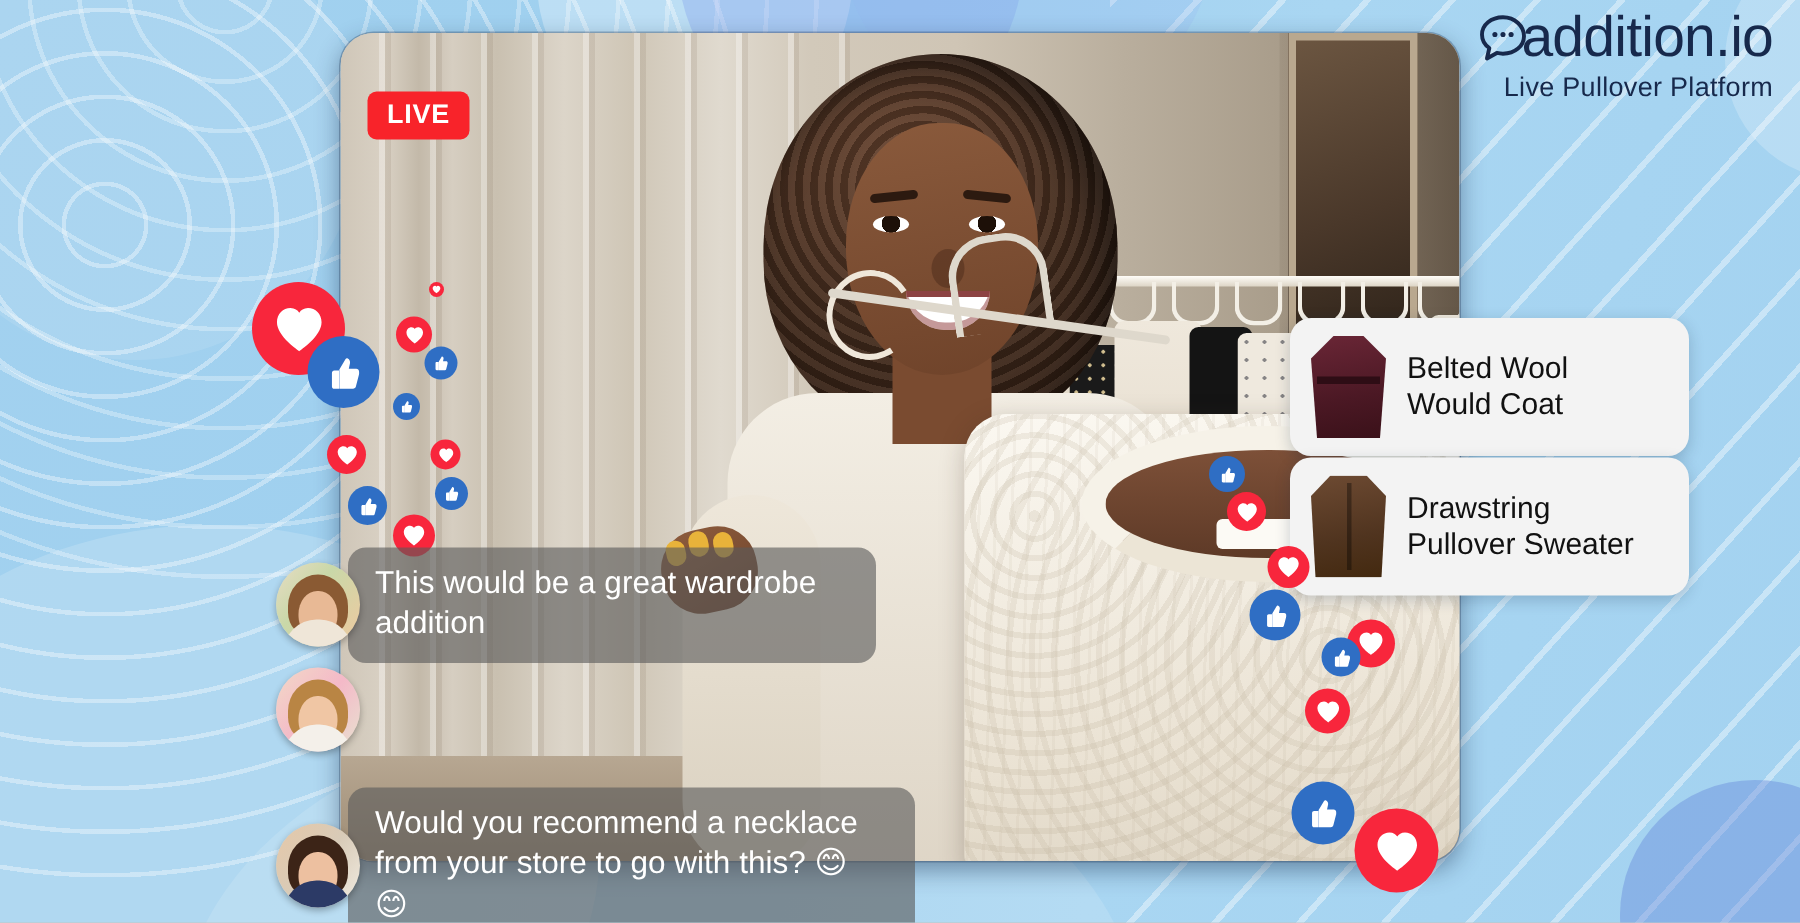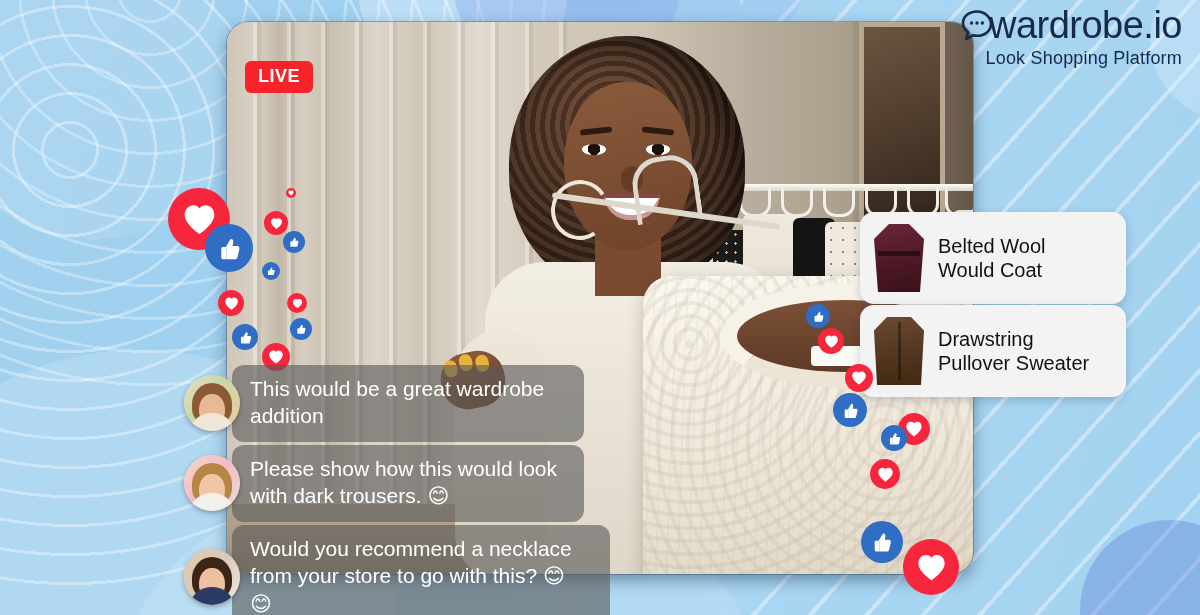--- a/index.html
+++ b/index.html
@@ -381,21 +381,20 @@
         <div class="av-body" style="background:#efe6d8;"></div>
       </div>
       <div class="bubble-msg" style="width:316px;">This would be a great wardrobe addition</div>
     </div>
     <div class="chat-row" style="top:445px;left:0;">
       <div class="avatar av-bg2">
         <div class="av-hair" style="background:#b98544;"></div>
         <div class="av-face" style="background:#f0c6a4;"></div>
         <div class="av-body" style="background:#f4f0ea;"></div>
       </div>
-      <div class="bubble-msg" style="width:316px;">Please show how this would look with dark trousers. 😊</div>
     </div>
     <div class="chat-row" style="top:525px;left:0;">
       <div class="avatar av-bg3">
         <div class="av-hair" style="background:#3c2417;"></div>
         <div class="av-face" style="background:#edc0a0;"></div>
         <div class="av-body" style="background:#2c3a66;"></div>
       </div>
       <div class="bubble-msg" style="width:342px;">Would you recommend a necklace from your store to go with this? 😊 😊</div>
     </div>
   </div>
@@ -403,18 +402,18 @@
   <div class="logo">
     <div class="logo-main">
       <span class="logo-bubble">
         <svg viewBox="0 0 34 34" width="34" height="34">
           <path d="M17 3.5C9 3.5 3 8.6 3 15.1c0 3.6 1.9 6.8 4.9 8.9L6.3 31l6.6-3.7c1.3.3 2.7.5 4.1.5 8 0 14-5.2 14-11.7S25 3.5 17 3.5z" fill="none" stroke="#17294c" stroke-width="2.6" stroke-linejoin="round"></path>
           <circle cx="11.6" cy="15" r="1.7" fill="#17294c"></circle>
           <circle cx="17" cy="15" r="1.7" fill="#17294c"></circle>
           <circle cx="22.4" cy="15" r="1.7" fill="#17294c"></circle>
         </svg>
       </span>
-      <span>wardrobe.io</span>
-    </div>
-    <div class="logo-sub">Look Shopping Platform</div>
+      <span>addition.io</span>
+    </div>
+    <div class="logo-sub">Live Pullover Platform</div>
   </div>
 
 </div>
 
 </body></html>

